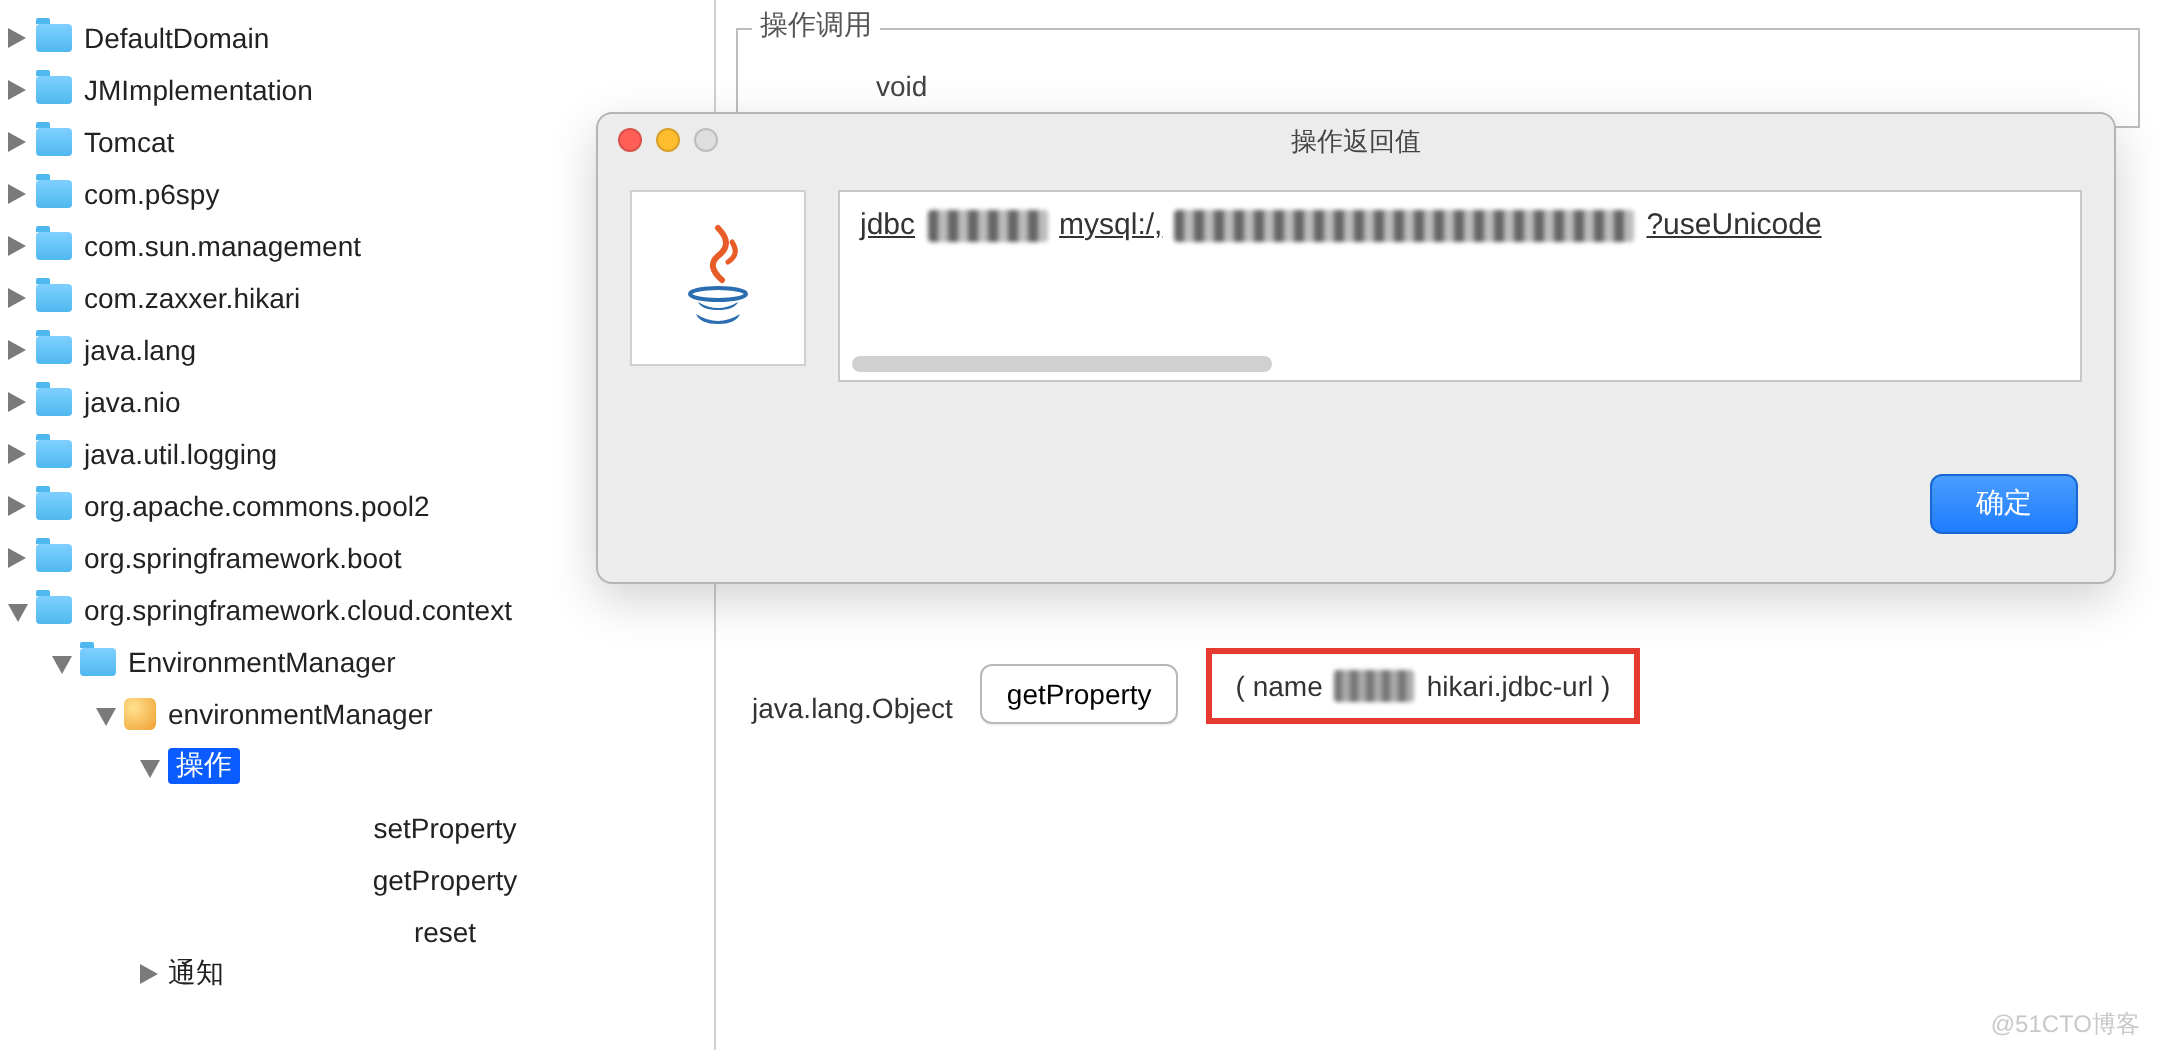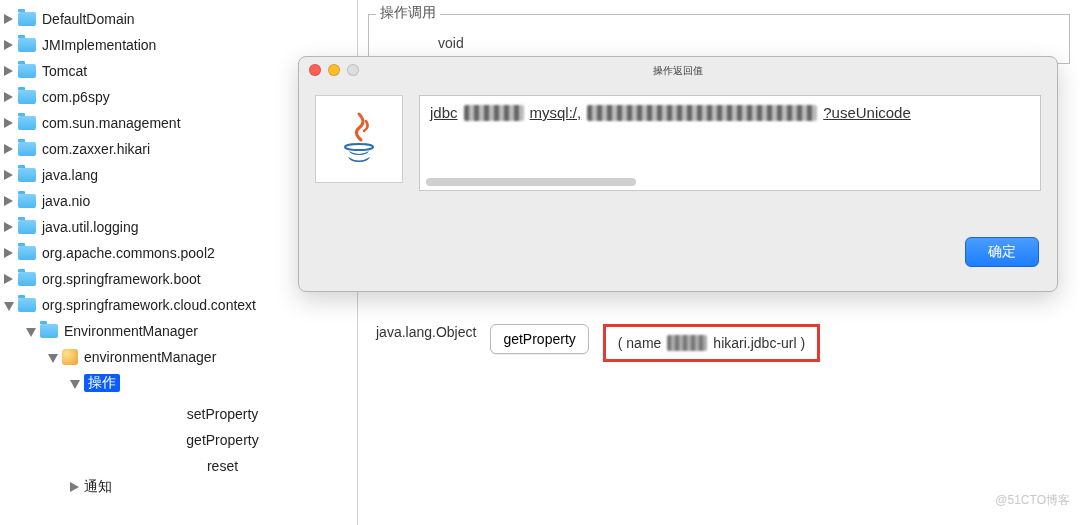--- a/index.html
+++ b/index.html
@@ -22,44 +22,44 @@
 .ind1 { padding-left: 22px; }
 .ind2 { padding-left: 44px; }
 .ind3 { padding-left: 66px; }
 .ind4 { padding-left: 88px; flex-direction: column; }
 
 
 .main { flex:1; position:relative; }
 .section-header { position:absolute; top:4px; left:18px; font-size:14px; color:#555; background:#fff; padding:0 4px; }
 .section-box { position:absolute; top:14px; left:10px; right:10px; height:50px; border:1px solid #bdbdbd; }
 .void { position:absolute; top:35px; left:80px; color:#444; }
-.return-row { position:absolute; top:324px; left:18px; right:10px; display:flex; align-items:flex-start; gap:14px; }
+.return-row { position:absolute; top:324px; left:18px; right:10px; display:flex; align-items:flex-end; gap:14px; }
 .ret-type { color:#333; }
 .btn-get { background:#fff; border:1px solid #b8b8b8; border-radius:6px; padding:6px 12px; font-size:14px; box-shadow:0 1px 0 rgba(0,0,0,.05); }
 .param-box { border:3px solid #e43a2f; padding:8px 12px; display:flex; align-items:center; gap:6px; }
 .param-txt { color:#333; }
 .blur-chip { width:40px; height:16px; background:repeating-linear-gradient(90deg,#777 0 4px,#aaa 4px 8px); filter:blur(1px); border-radius:2px; }
 
 
 .dialog { position:absolute; top:56px; left:298px; width:760px; height:236px; background:#ececec; border:1px solid #b5b5b5; border-radius:8px; box-shadow:0 8px 24px rgba(0,0,0,.18); }
-.titlebar { height:28px; position:relative; display:flex; align-items:center; justify-content:center; font-size:10px; color:#444; }
+.titlebar { height:28px; position:relative; display:flex; align-items:center; justify-content:center; font-size:13px; color:#444; }
 .traffic { position:absolute; left:10px; top:7px; display:flex; gap:7px; }
 .dot { width:12px; height:12px; border-radius:50%; border:1px solid rgba(0,0,0,.15); }
 .dot.red { background:#ff5f56; }
 .dot.yel { background:#ffbd2e; }
 .dot.grn { background:#dedede; }
 .dlg-body { display:flex; padding:10px 16px 0 16px; gap:16px;text-decoration:underline; }
 .java-ico { width:88px; height:88px; border:1px solid #cfcfcf; background:#fff; display:flex; align-items:center; justify-content:center; font-size:48px; }
 .result-box { flex:1; background:#fff; border:1px solid #c7c7c7; height:96px; padding:8px 10px; position:relative; overflow:hidden; }
 .result-line { display:flex; align-items:center; gap:6px; font-size:15px; white-space:nowrap; }
 .blur { display:inline-block; height:16px; background:repeating-linear-gradient(90deg,#666 0 5px,#bbb 5px 10px); filter:blur(1px); border-radius:2px; }
 .scroll-h { position:absolute; bottom:4px; left:6px; width:210px; height:8px; background:#d0d0d0; border-radius:4px; }
 .ok-btn { position:absolute; right:18px; bottom:24px; background:linear-gradient(#4a9dff,#1e7dff); color:#fff; border:1px solid #1866d6; border-radius:6px; padding:5px 22px; font-size:14px; }
 
-.watermark { position:absolute; right:10px; bottom:16px; color:#c8c8c8; font-size:12px; }
+.watermark { position:absolute; right:10px; bottom:4px; color:#c8c8c8; font-size:12px; }
 </style>
 </head>
 <body>
 
 <div class="app">
   <div class="tree">
     <div class="tree-row">
         <span class="tri right"></span>
         <span class="folder"></span>
         <span class="lbl">DefaultDomain</span>

